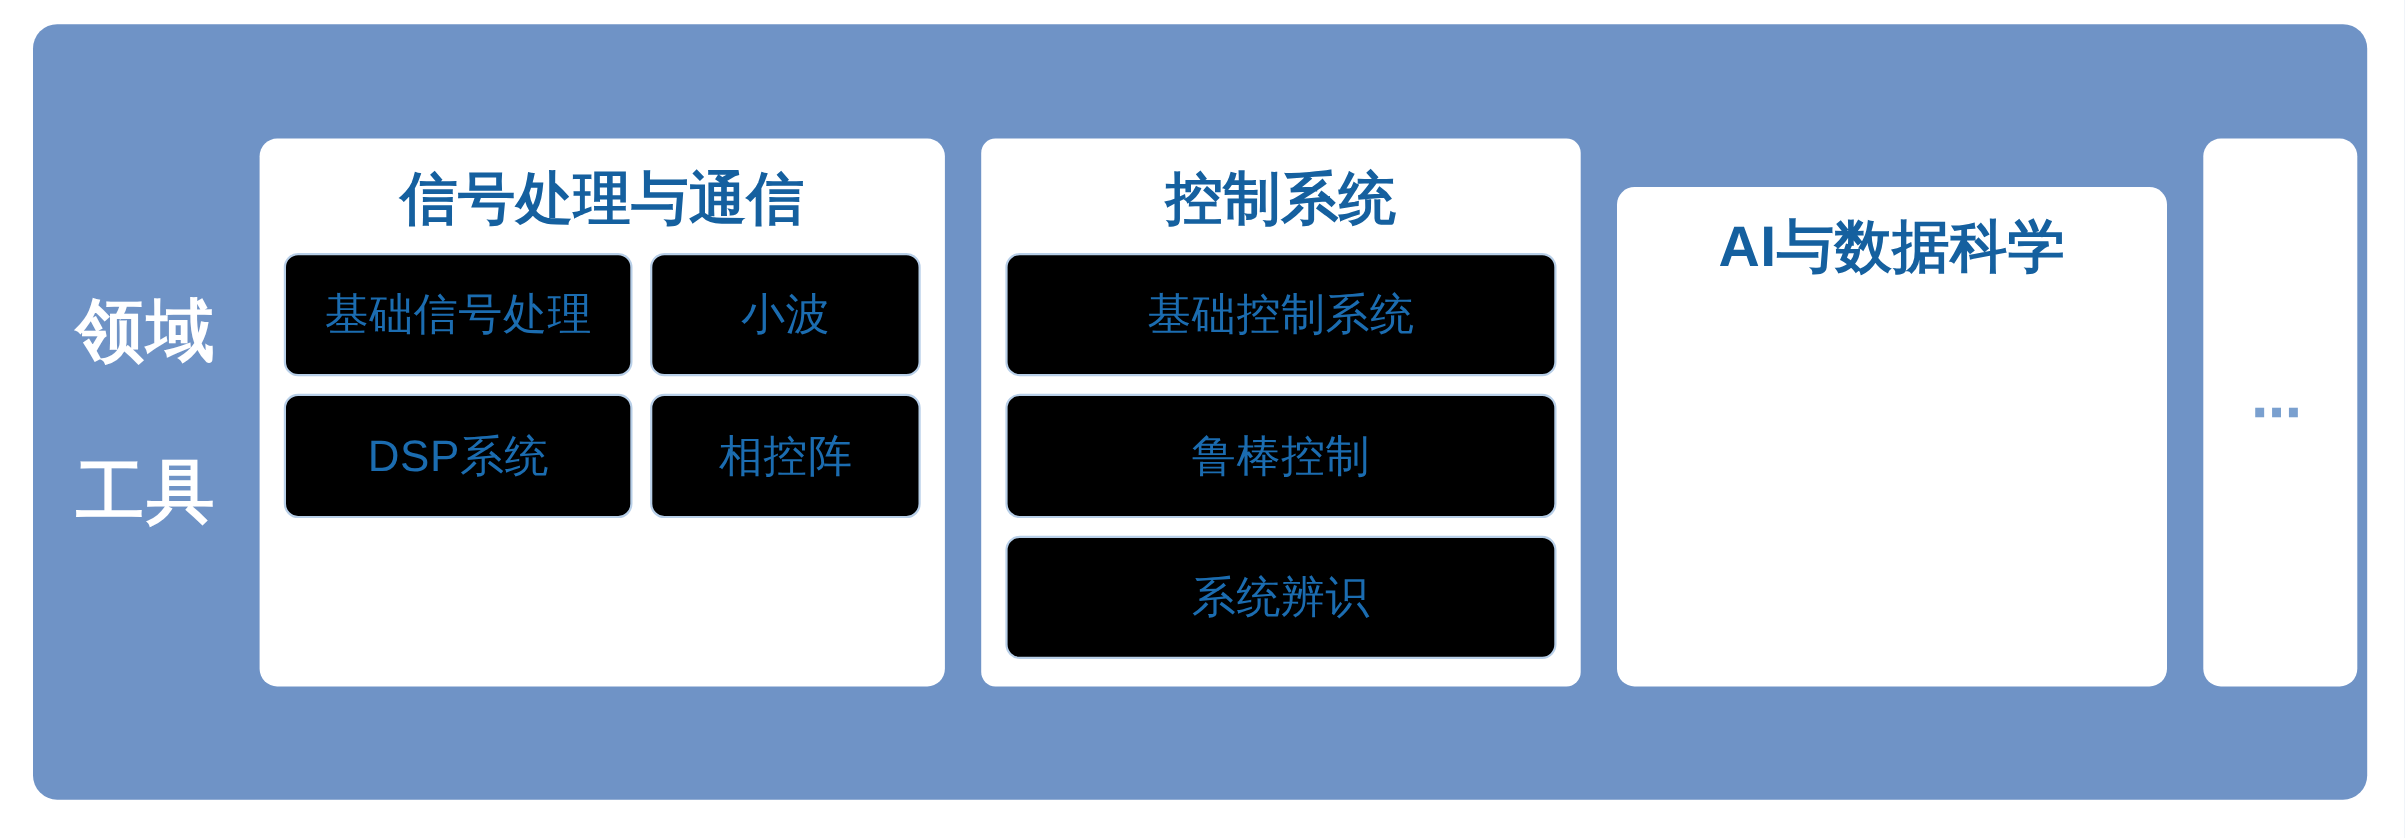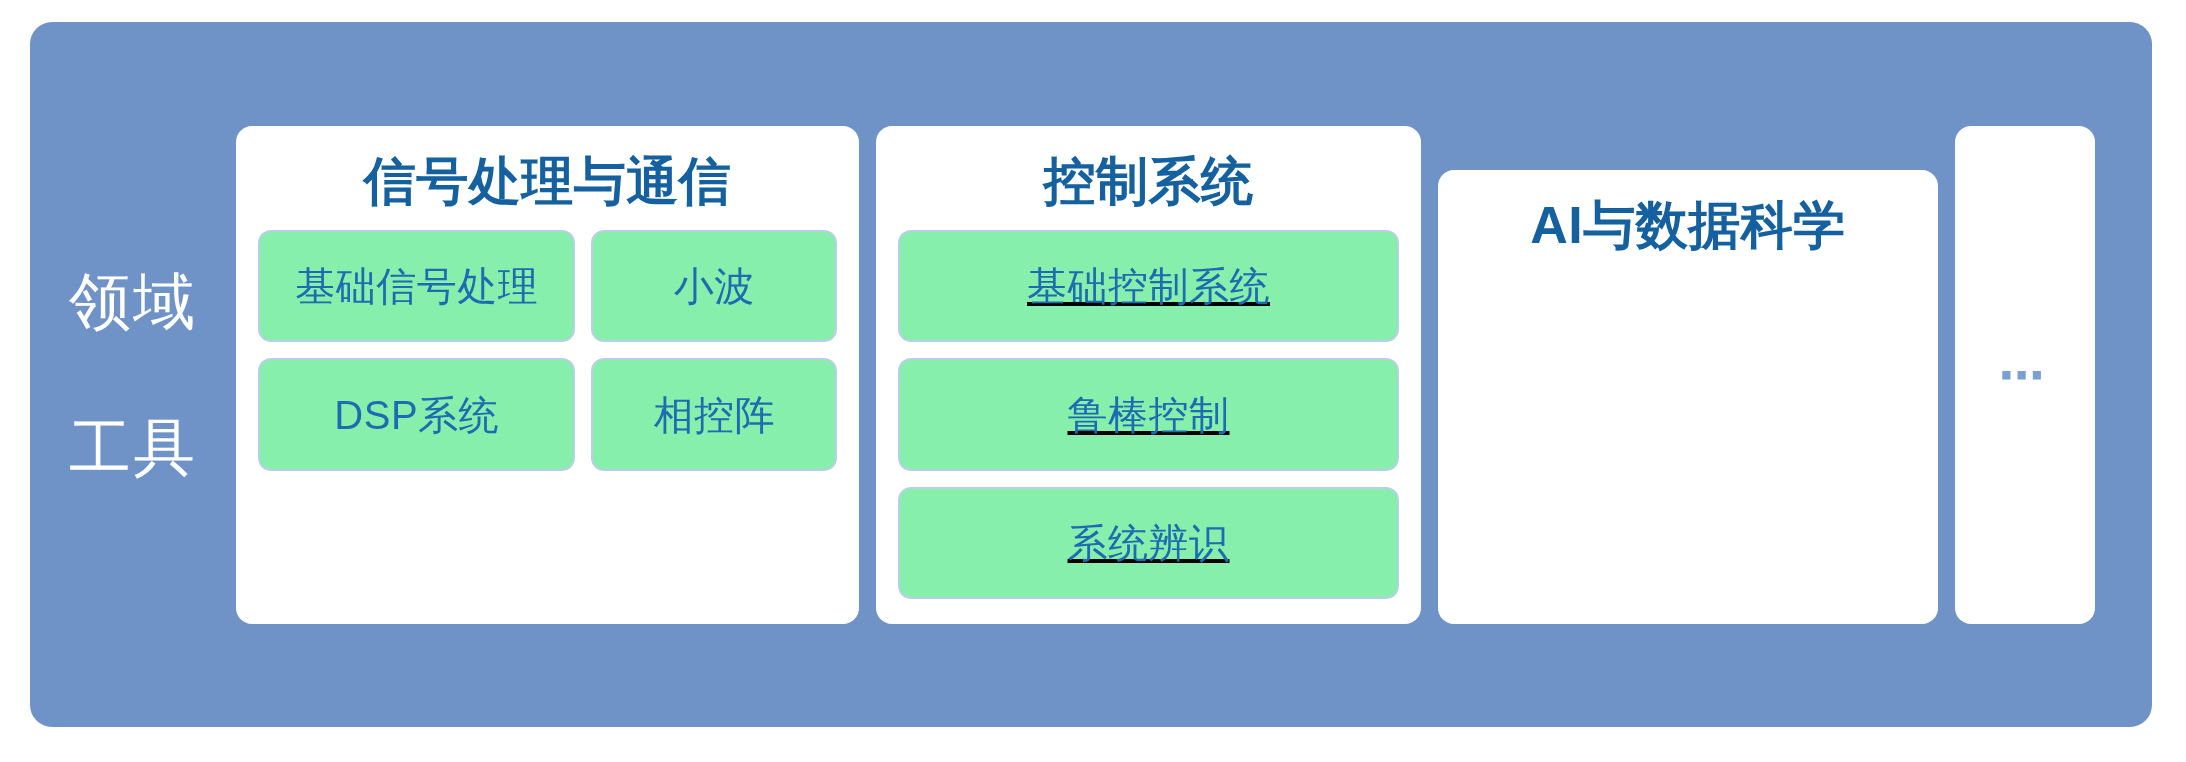--- a/index.html
+++ b/index.html
@@ -38,52 +38,52 @@
     padding: 0;
   }
 
   
   .domain-label {
     flex: 0 0 auto;
     width: 150px;
     margin-left: 28px;
     color: #ffffff;
     font-size: 62px;
-    font-weight: normal;
+    font-weight: bold;
     line-height: 1.18;
     text-align: center;
     letter-spacing: 2px;
     white-space: pre-line;
     user-select: none;
   }
   .domain-label .ln { display: block; }
 
   
   .cards-rail {
     flex: 1 1 auto;
     display: flex;
     flex-direction: row;
     align-items: stretch;
     height: 498px;
     margin-left: 28px;
     margin-right: 100px;
-    gap: 17px;
+    gap: 33px;
   }
 
   .card {
     background: #ffffff;
     border-radius: 16px;
     box-sizing: border-box;
     padding: 22px 22px 24px 22px;
     display: flex;
     flex-direction: column;
     align-items: stretch;
   }
   .card.c1 { flex: 0 0 623px; }
-  .card.c2 { flex: 0 0 545px; }
+  .card.c2 { flex: 0 0 545px; border-radius: 13px; }
   .card.c3 { flex: 0 0 500px; margin-top: 44px; }
   .card.more {
     flex: 0 0 140px;
     align-items: center;
     justify-content: center;
     padding: 0;
   }
 
   .card-title {
     font-size: 52px;
@@ -101,21 +101,21 @@
     display: grid;
     gap: 16px 16px;
     align-content: stretch;
   }
   .chip-grid.two-col { grid-template-columns: 1.06fr 0.82fr; grid-template-rows: 1fr 1fr 1fr; }
   .chip-grid.one-col { grid-template-columns: 1fr; grid-template-rows: 1fr 1fr 1fr; text-decoration: underline; }
 
   .chip {
     border: 2px solid #b8cfe8;
     border-radius: 13px;
-    background: #86efac;
+    background: #000000;
     color: #1b6cb0;
     font-size: 40px;
     display: flex;
     align-items: center;
     justify-content: center;
     text-align: center;
     white-space: nowrap;
     line-height: 1;
     letter-spacing: 0.5px;
   }

